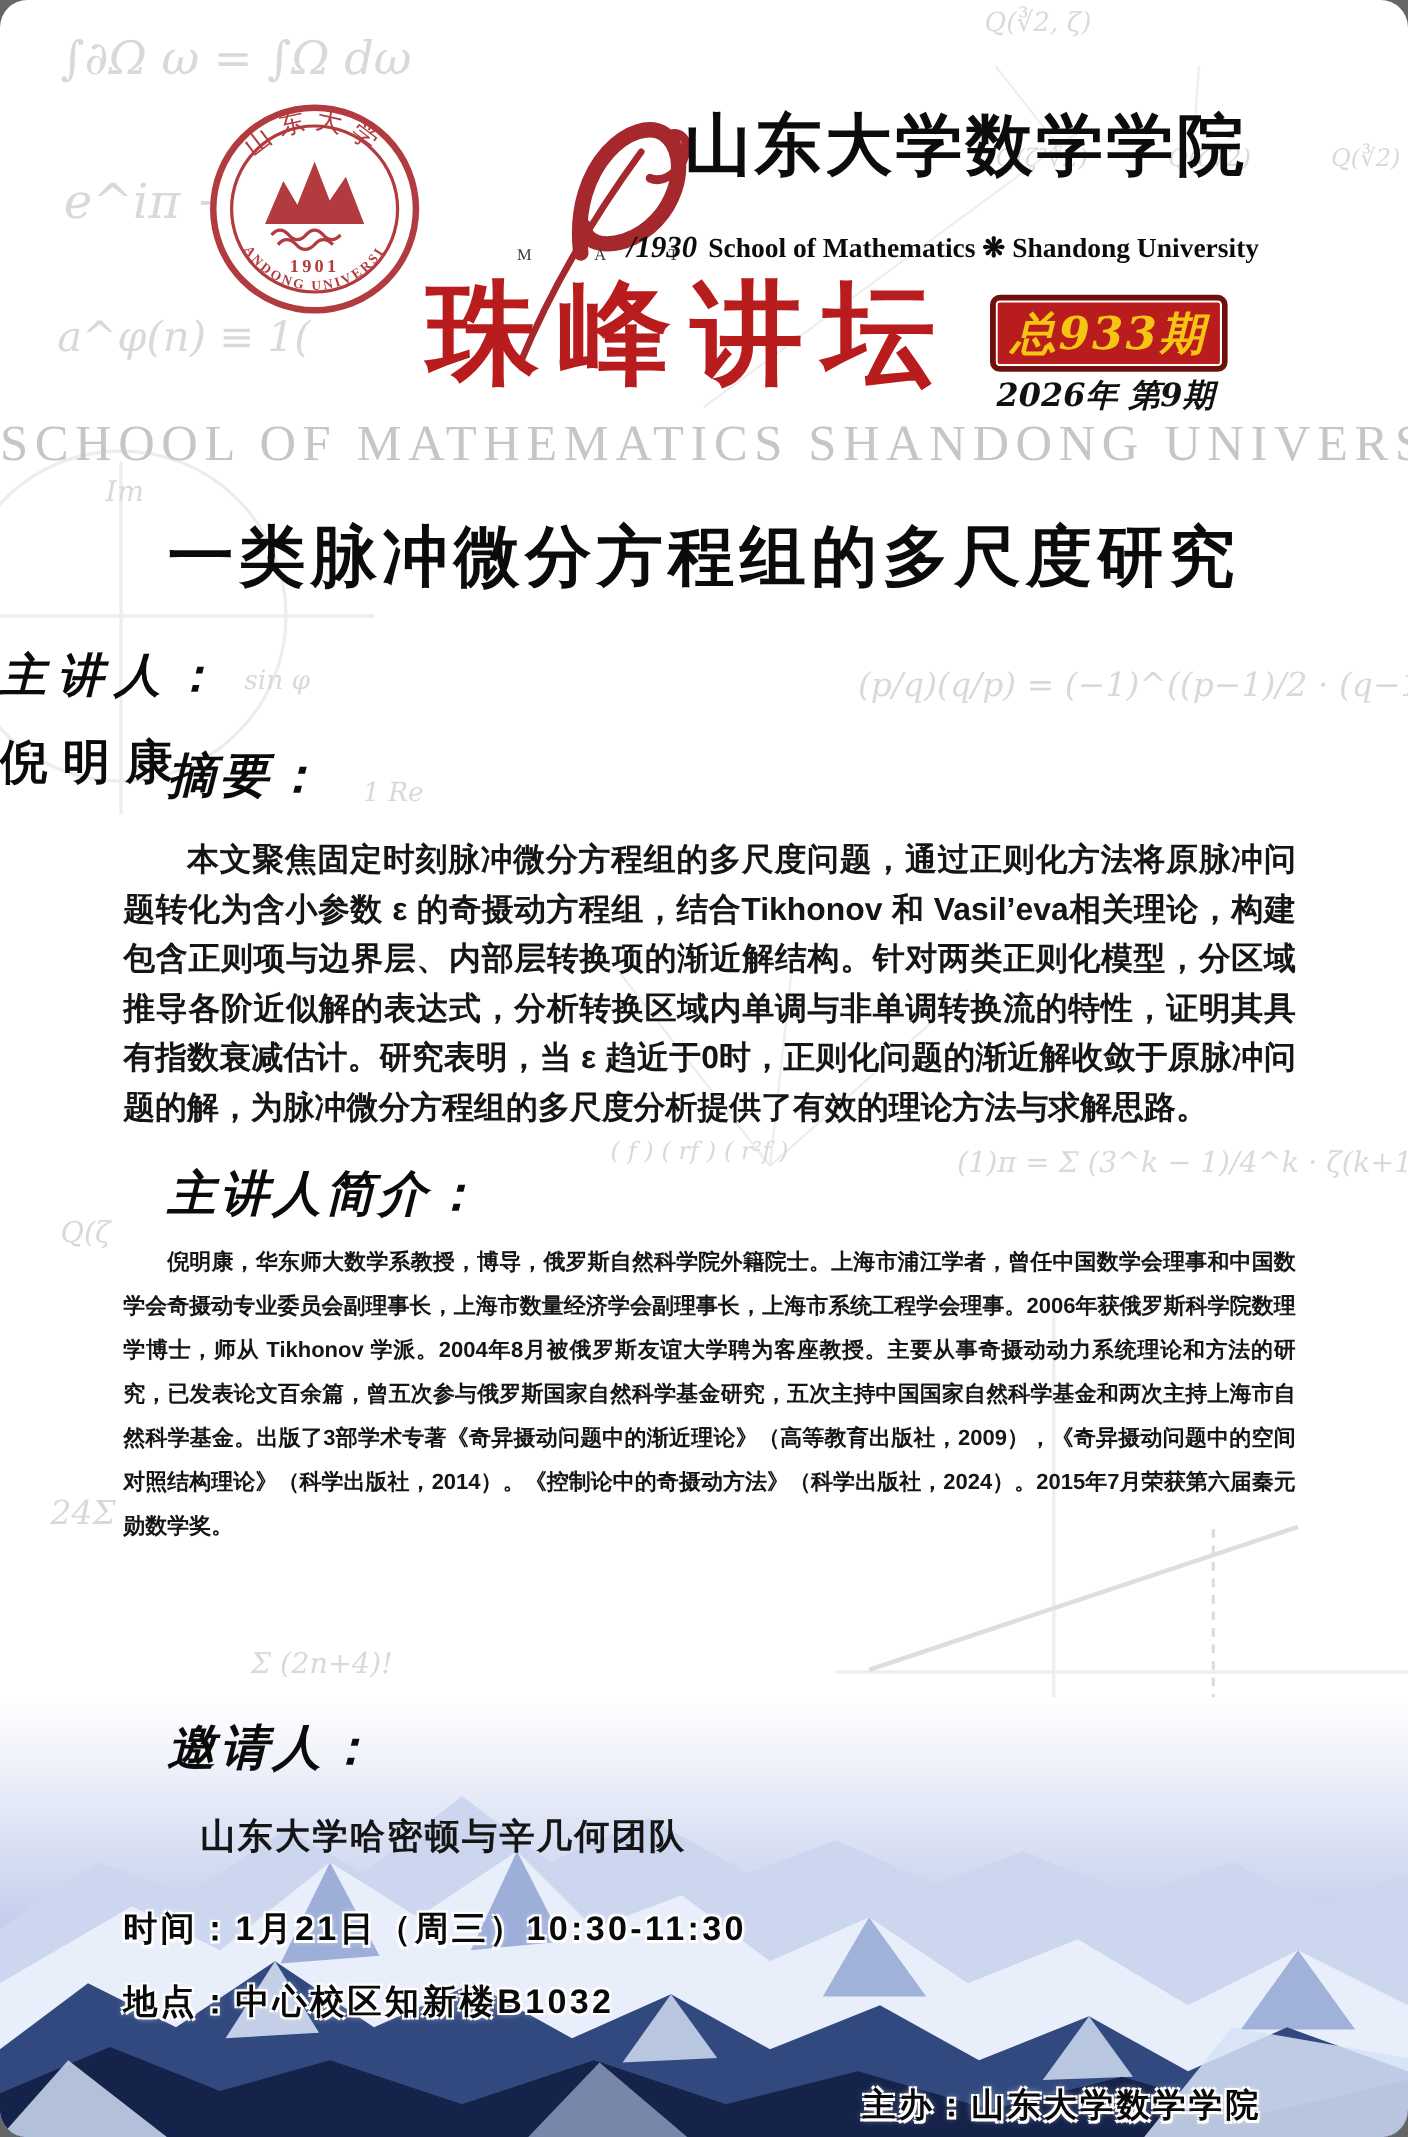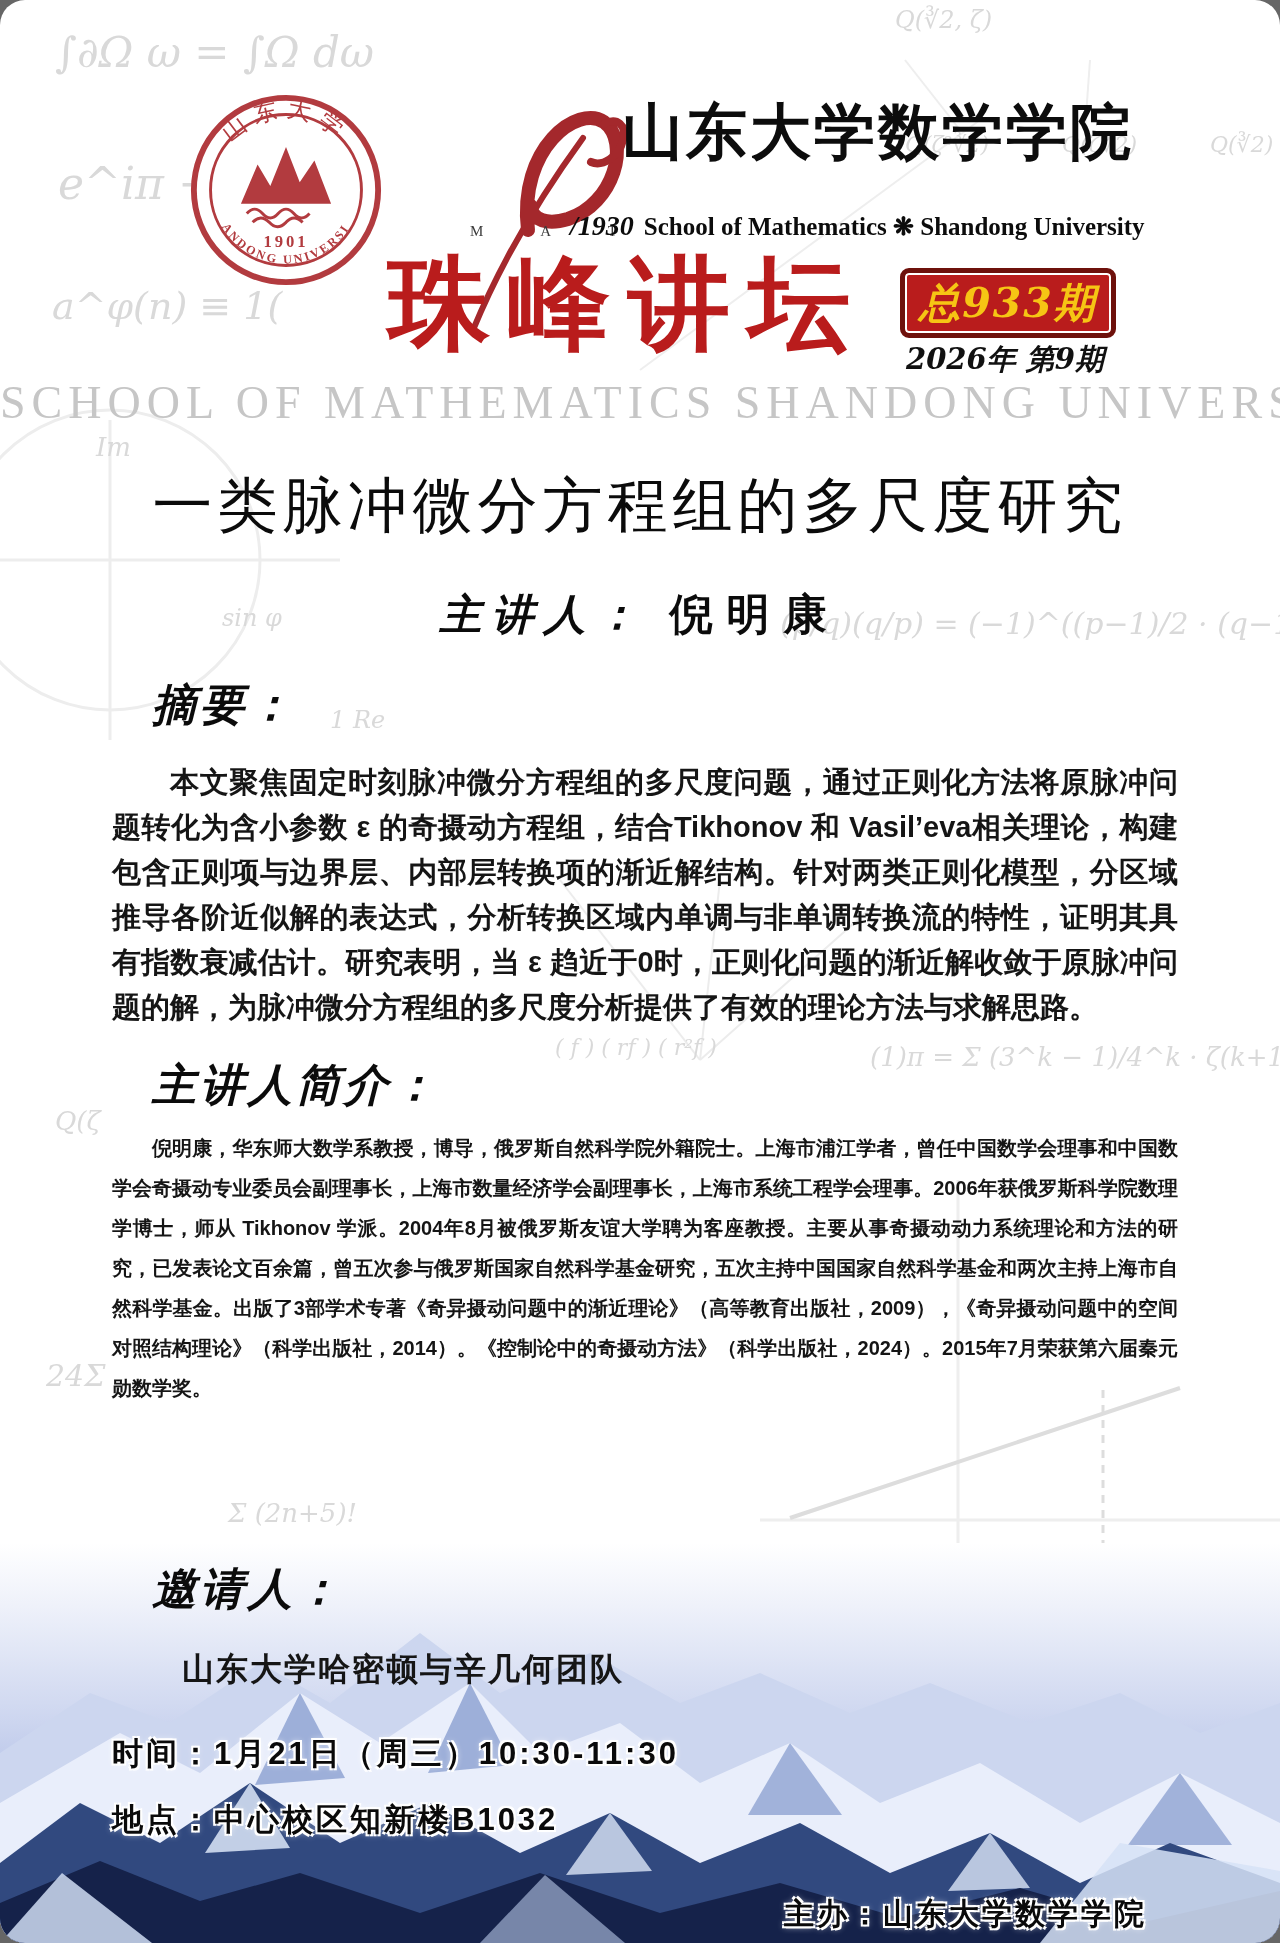--- a/index.html
+++ b/index.html
@@ -50,25 +50,25 @@
   }
   
   .gray-band{
     position:absolute;left:0;top:376px;width:1280px;z-index:2;overflow:hidden;
     font-family:"Liberation Serif","DejaVu Serif",serif;font-size:46px;
     color:#c6c6c6;letter-spacing:6px;white-space:nowrap;text-align:center;
   }
   
   .lecture-title{
     position:absolute;left:0;top:466px;width:1280px;z-index:3;text-align:center;
-    font-weight:400;font-size:60px;letter-spacing:5px;color:#0b0b0b;white-space:nowrap;
+    font-weight:700;font-size:60px;letter-spacing:5px;color:#0b0b0b;white-space:nowrap;
   }
   .speaker-line{
     position:absolute;left:0;top:586px;width:1280px;z-index:3;
-    display:flex;justify-content:center;align-items:baseline;gap:22px;
+    display:flex;justify-content:center;align-items:baseline;gap:22px;flex-direction:column;
   }
   .callig{font-family:"DejaVu Serif","Liberation Serif",serif;font-style:italic;font-weight:900;}
   .speaker-label{font-size:42px;color:#0b0b0b;letter-spacing:10px;}
   .speaker-name{font-weight:900;font-size:43px;letter-spacing:14px;color:#0b0b0b;}
   
   .sec-heading{
     position:absolute;left:112px;z-index:3;font-size:44px;color:#0b0b0b;letter-spacing:4px;padding-left:40px;
   }
   .body-text{
     position:absolute;left:112px;width:1066px;z-index:3;
@@ -125,21 +125,21 @@
   <span class="wm" style="left:1062px;top:132px;font-size:22px">Q(ζ∛2)</span>
   <span class="wm" style="left:1210px;top:132px;font-size:22px">Q(∛2)</span>
   <span class="wm" style="left:96px;top:432px;font-size:26px">Im</span>
   <span class="wm" style="left:222px;top:604px;font-size:24px">sin φ</span>
   <span class="wm" style="left:330px;top:706px;font-size:24px">1   Re</span>
   <span class="wm" style="left:780px;top:606px;font-size:30px">(p/q)(q/p) = (−1)^((p−1)/2 · (q−1)/2)</span>
   <span class="wm" style="left:555px;top:1035px;font-size:22px">( f )    ( rf )    ( r²f )</span>
   <span class="wm" style="left:870px;top:1042px;font-size:26px">(1)π = Σ (3^k − 1)/4^k · ζ(k+1)</span>
   <span class="wm" style="left:55px;top:1106px;font-size:26px">Q(ζ</span>
   <span class="wm" style="left:46px;top:1358px;font-size:30px">24Σ</span>
-  <span class="wm" style="left:228px;top:1498px;font-size:26px">Σ (2n+5)!</span>
+  <span class="wm" style="left:228px;top:1498px;font-size:26px">Σ (2n+4)!</span>
   <span class="wm" style="left:256px;top:1592px;font-size:26px">∏ (1 + 1/…)</span>
   <span class="wm" style="left:92px;top:1652px;font-size:26px">(5)π =</span>
   <span class="wm" style="left:1096px;top:1608px;font-size:30px;color:#c3c9da">P+Q</span>
 
   <svg class="seal" width="196" height="196" viewBox="-100 -100 200 200">
     <defs>
       <path id="sealTop" d="M -58,-46 A 74,74 0 0 1 58,-46"></path>
       <path id="sealBot" d="M -64,40 A 76,76 0 0 0 64,40"></path>
     </defs>
     <circle cx="0" cy="0" r="94" fill="#ffffff" stroke="#b23b3f" stroke-width="6"></circle>

